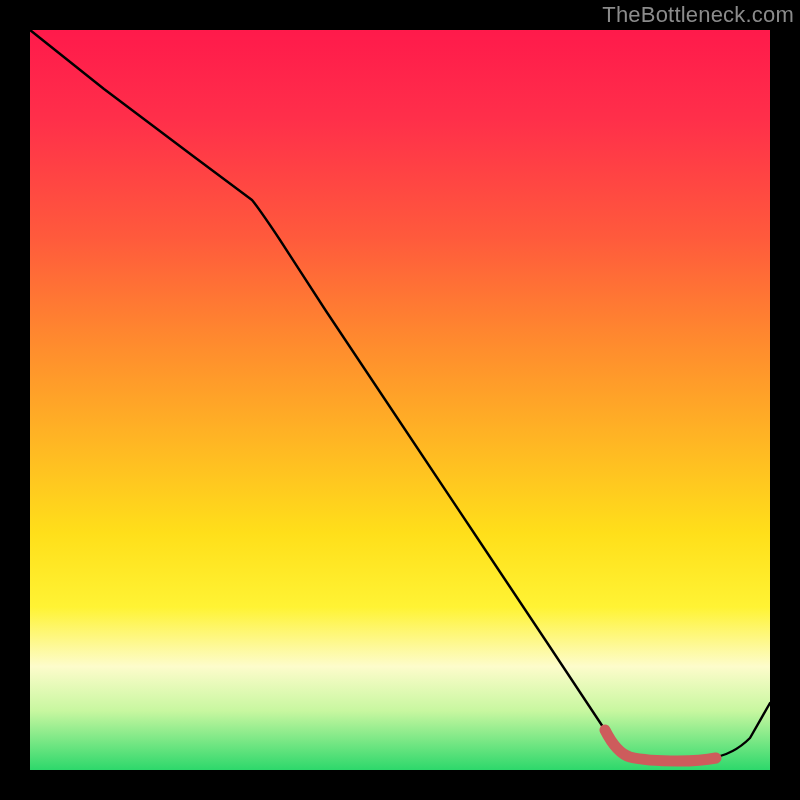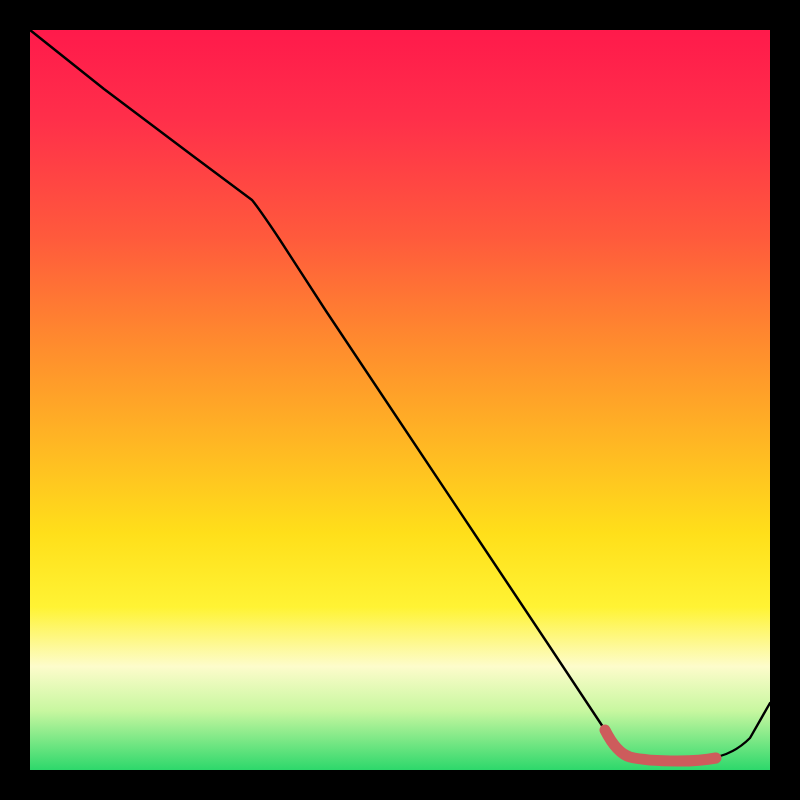--- a/index.html
+++ b/index.html
@@ -82,13 +82,14 @@
              L 681 728
              C 695 726, 708 720, 720 708
              L 740 673" fill="none" stroke="#000" stroke-width="2.4" stroke-linecap="round" stroke-linejoin="round"></path>
 
     <path d="M 575 700
              C 582 714, 590 724, 600 727
              C 612 730, 630 731, 648 731
              C 666 731, 676 730, 686 728" fill="none" stroke="#cd5c5c" stroke-width="11" stroke-linecap="round" stroke-linejoin="round"></path>
   </svg>
 
+  <div class="watermark">TheBottleneck.com</div>
 </div>
 
 </body></html>

